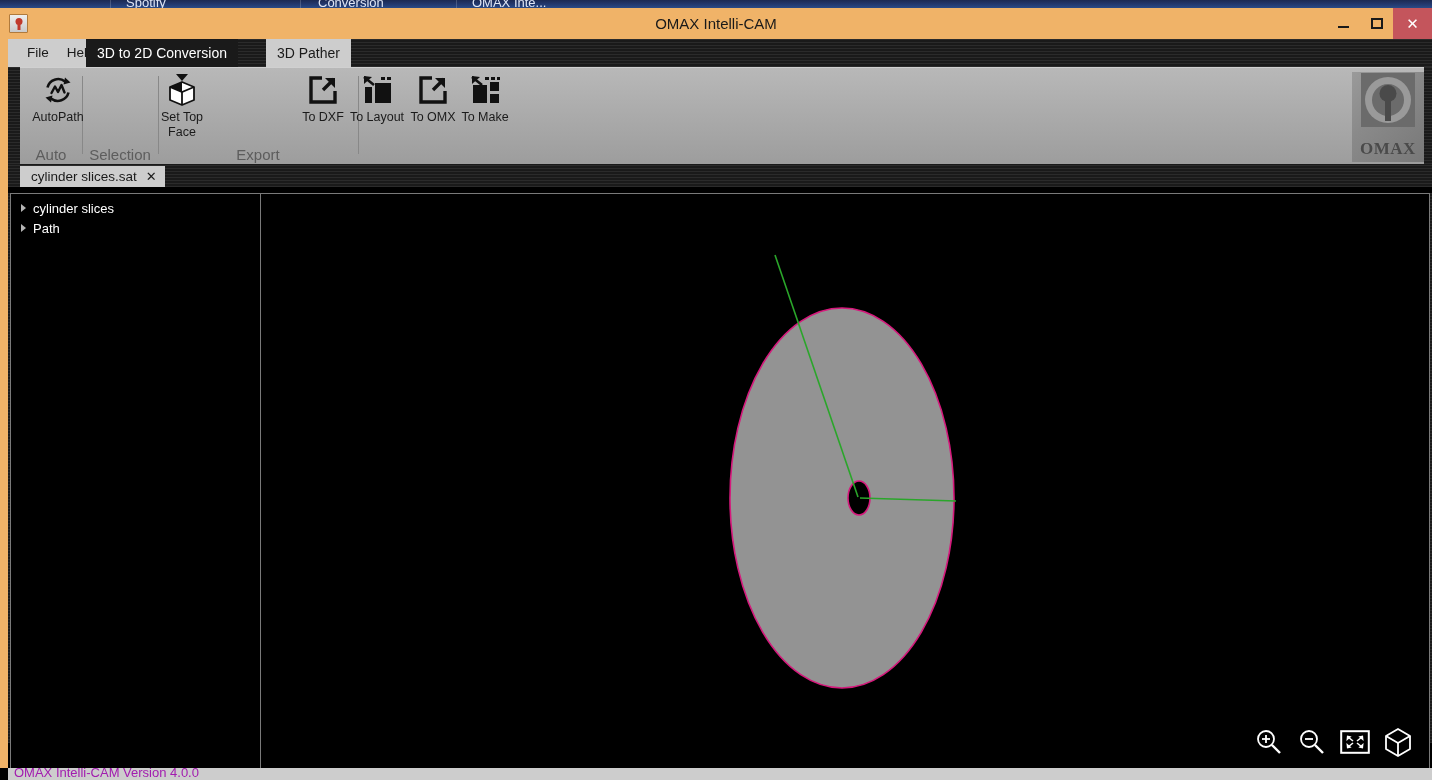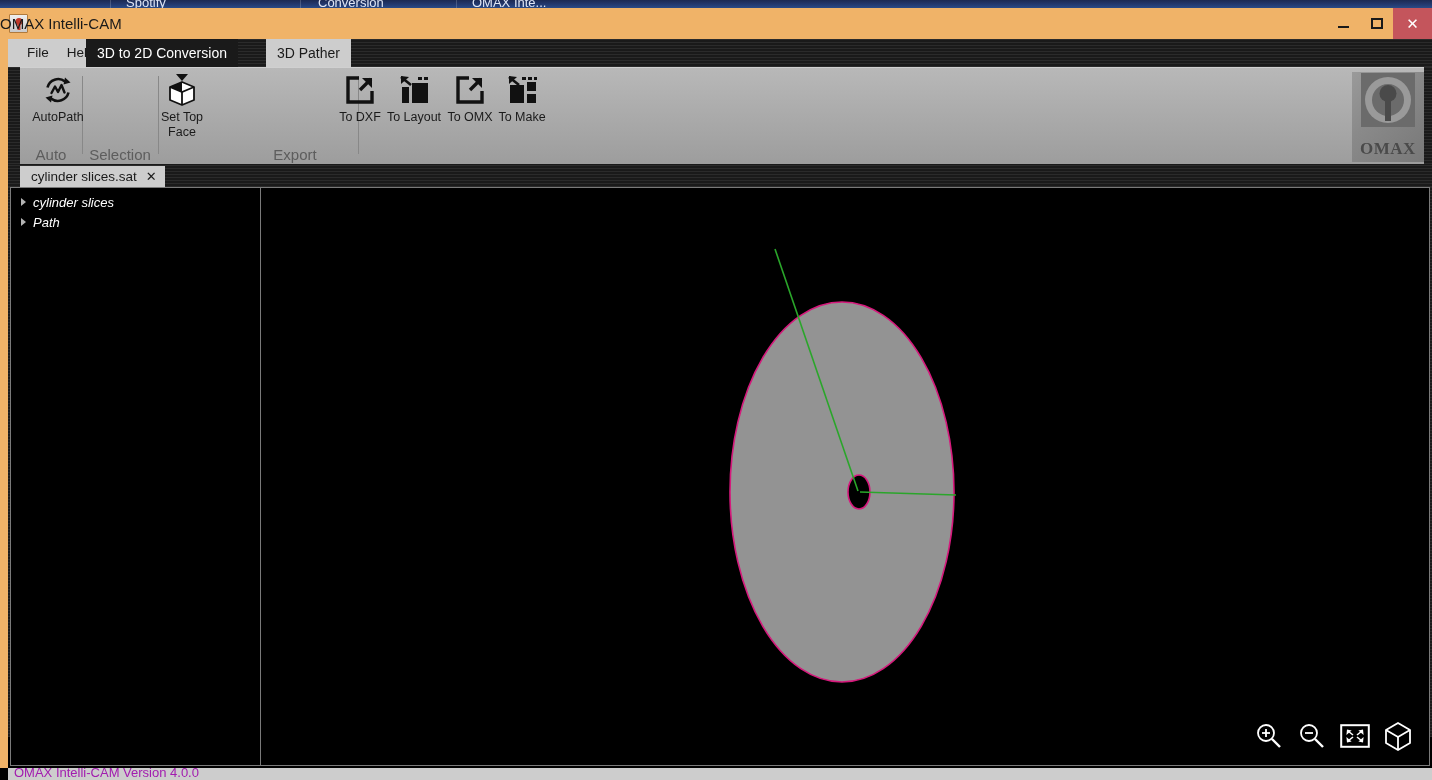--- a/index.html
+++ b/index.html
@@ -78,21 +78,21 @@
     left: 50%; top: 8px;
     transform: translateX(-50%);
     width: 3px; height: 7px;
     background: #c0392b;
   }
   #title-text {
     position: absolute;
     left: 0; top: 0;
     width: 1432px;
     line-height: 31px;
-    text-align: left;
+    text-align: center;
     font-size: 15px;
     color: #1a1a1a;
     font-family: "Liberation Sans", sans-serif;
   }
   .win-btn {
     position: absolute;
     top: 0; height: 31px;
     display: flex; align-items: center; justify-content: center;
   }
   #btn-minimize { left: 1327px; width: 33px; }
@@ -208,21 +208,21 @@
     font-size: 12.5px;
     color: #1a1a1a;
     text-align: center;
     line-height: 15px;
     font-family: "Liberation Sans", sans-serif;
   }
 
   
   #group-auto      { left: 0;   width: 62px; }
   #group-selection { left: 62px; width: 76px; }
-  #group-export    { left: 138px; width: 200px; margin-left: 37px; }
+  #group-export    { left: 138px; width: 200px; }
 
   #sep-1 { left: 62px; }
   #sep-2 { left: 138px; }
   #sep-3 { left: 338px; }
 
   #btn-autopath     { left: 15px;  width: 46px; }
   #btn-settopface   { left: 70px; width: 60px; }
   #btn-todxf        { left: 143px; width: 44px; }
   #btn-tolayout     { left: 189px; width: 60px; }
   #btn-toomx        { left: 251px; width: 48px; }
@@ -315,26 +315,25 @@
   #doc-tab .close {
     font-size: 13px;
     color: #1a1a1a;
     line-height: 1;
     font-family: "Liberation Sans", sans-serif;
   }
 
   
   #content-area {
     position: absolute;
-    left: 8px; top: 179px;
+    left: 8px; top: 185px;
     width: 1424px; height: 550px;
     background-image:
       repeating-linear-gradient(0deg, #2b2b2b 0px, #2b2b2b 1px, #1a1a1a 1px, #1a1a1a 3px),
       repeating-linear-gradient(90deg, #2b2b2b 0px, #2b2b2b 1px, #1a1a1a 1px, #1a1a1a 3px);
-    font-style: italic;
   }
 
   
   #tree-panel {
     position: absolute;
     left: 2px; top: 0;
     width: 251px; height: 579px;
     background: #000000;
     border: 1px solid #7a7a7a;
     border-right: none;

